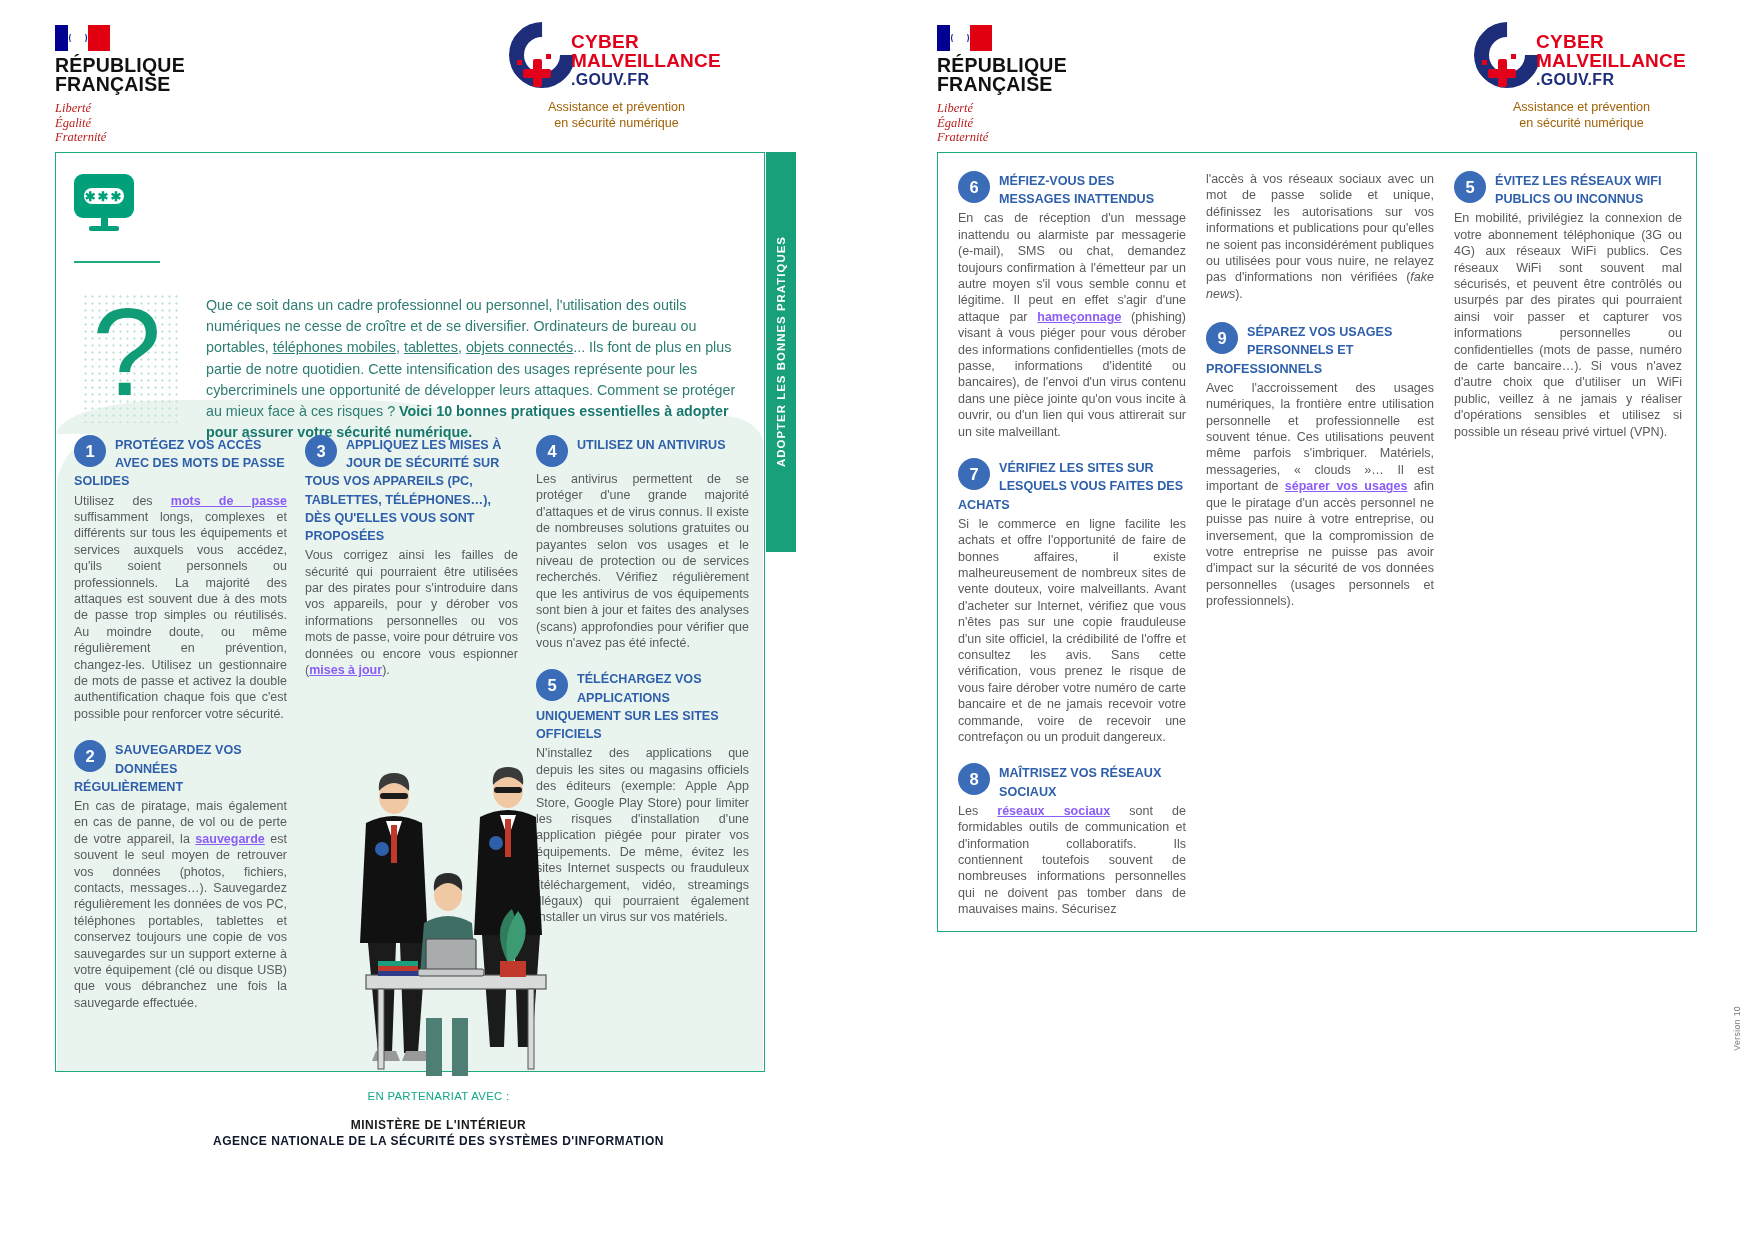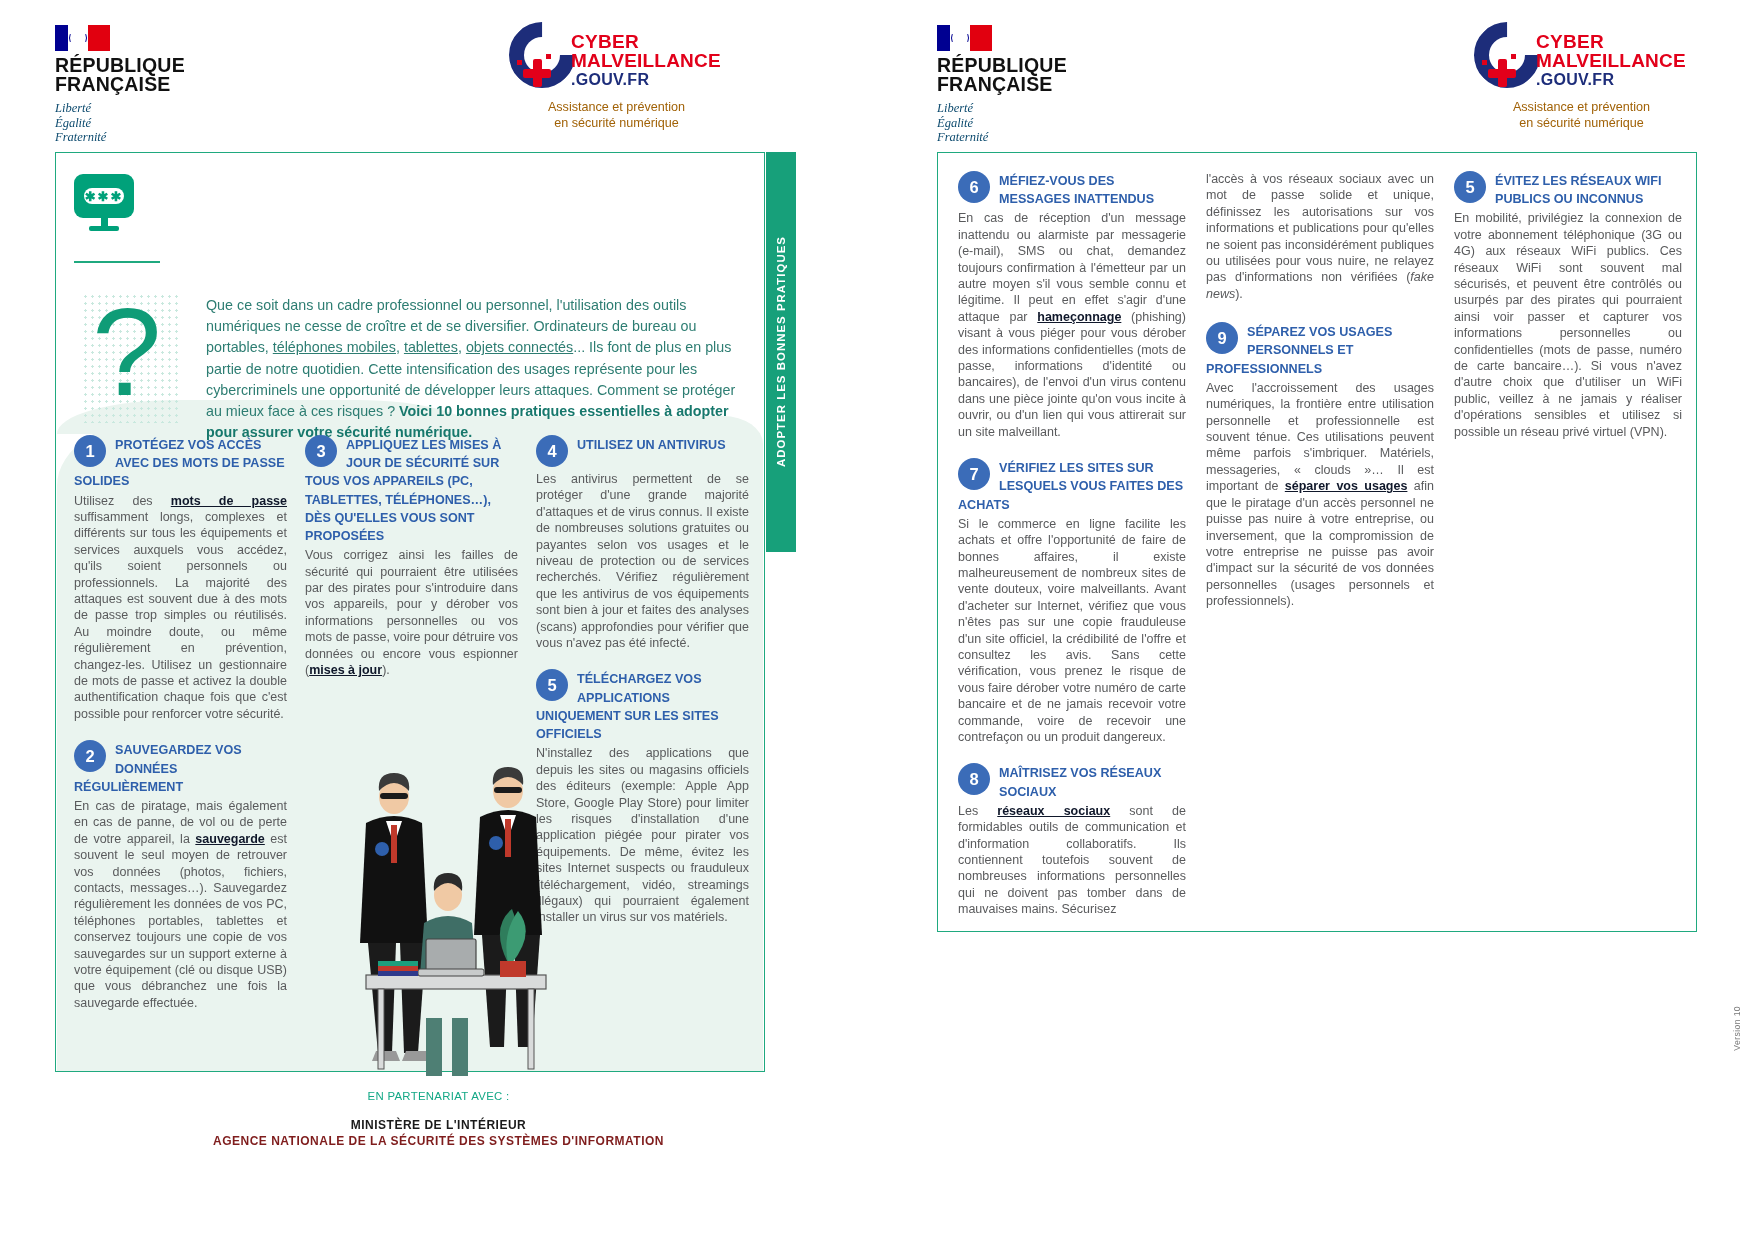--- a/index.html
+++ b/index.html
@@ -21,21 +21,21 @@
   .flag i { display:block; height: 100%; }
   .flag .b { width: 13px; background: #000091; }
   .flag .w { width: 20px; background: #fff; position: relative; }
   .flag .r { width: 22px; background: #E1000F; }
   .flag .w::after{
      content:""; position:absolute; left:1px; top:4px; width:16px; height:16px;
      border-radius:50%; border:1.4px solid #000091;
      clip-path: polygon(0 28%, 100% 28%, 100% 72%, 0 72%);
   }
   .rf-name { font-weight: bold; font-size: 19.5px; line-height: 19px; letter-spacing: .2px; color: #111; }
-  .rf-motto { font-family: "Liberation Serif", serif; font-style: italic; font-size: 12.5px; line-height: 14.5px; color: #0c4a6e; margin-top: 7px;}
+  .rf-motto { font-family: "Liberation Serif", serif; font-style: italic; font-size: 12.5px; line-height: 14.5px; color: #b91c1c; margin-top: 7px;}
 
   .cyber-logo { position: absolute; right: 148px; top: 22px; width: 220px; text-align: left;}
   .page-right .cyber-logo { right: 60px; }
   .cyber-mark { position: relative; height: 70px; }
   .cyber-c {
     position: absolute; left: 0; top: 0; width: 66px; height: 66px; border-radius: 50%;
     border: 15px solid #1D2D7A; border-right-color: transparent;
     transform: rotate(-45deg);
   }
   .cross {
@@ -118,39 +118,39 @@
 
   .tip { margin-bottom: 18px; }
   .badge {
     flex: 0 0 auto; width: 32px; height: 32px; border-radius: 50%;
     background: #3B6CB8; color: #fff; font-weight: bold; font-size: 16.5px;
     display: flex; align-items: center; justify-content: center;
   }
   .tip-body {
     color: #595A5C; font-size: 12.5px; line-height: 16.4px; text-align: justify;
   }
-  .tip-body u { color: #0f172a; font-weight: bold; text-decoration: underline; }
+  .tip-body u { color: #8b5cf6; font-weight: bold; text-decoration: underline; }
   .tip-body i { font-style: italic; }
 
   
   .tip-title-inline { color:#2E5FAB; font-weight:bold; font-size:12.6px; line-height:16.2px;}
   .tip-head-block { margin-bottom: 3px; }
   .tip-head-block .badge { float: left; margin-right: 9px; margin-bottom: 1px; }
   .tip-head-block::after { content:""; display:block; clear:both; }
 
   
   .illus-left { position: absolute; left: 300px; top: 610px; width: 220px; height: 345px; }
 
   
   .partner {
     position: absolute; left: 0; top: 1090px; width: 877px; text-align: center;
   }
   .partner .p1 { color: #13A886; font-size: 11.4px; letter-spacing: .3px; font-weight: normal;}
   .partner .p2 { color: #1b1b1b; font-size: 12px; letter-spacing: .5px; font-weight: bold; margin-top: 16px;}
-  .partner .p3 { color: #7f1d1d; font-size: 12px; letter-spacing: .5px; font-weight: bold; margin-top: 2px;}
+  .partner .p3 { color: #0f172a; font-size: 12px; letter-spacing: .5px; font-weight: bold; margin-top: 2px;}
 
   .version {
     position: absolute; right: 12px; bottom: 190px; color: #7a7a7a; font-size: 8.6px;
     writing-mode: vertical-rl; transform: rotate(180deg); letter-spacing: .4px;
   }
 </style>
 </head>
 <body>
 
 <div class="spread">

